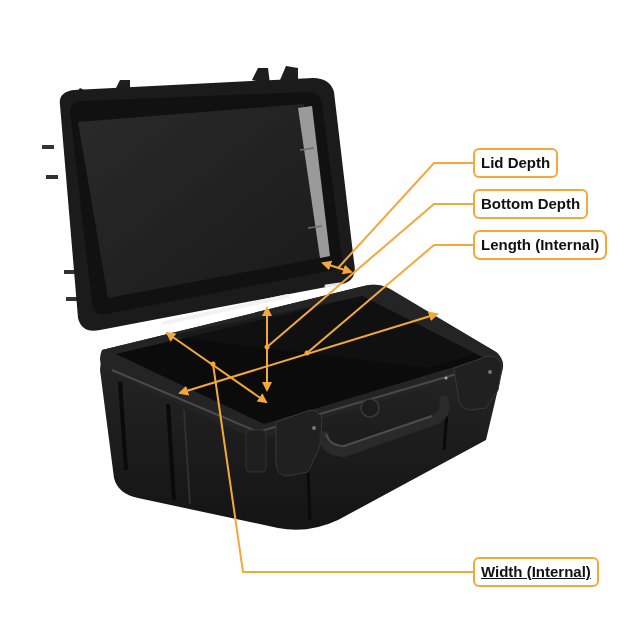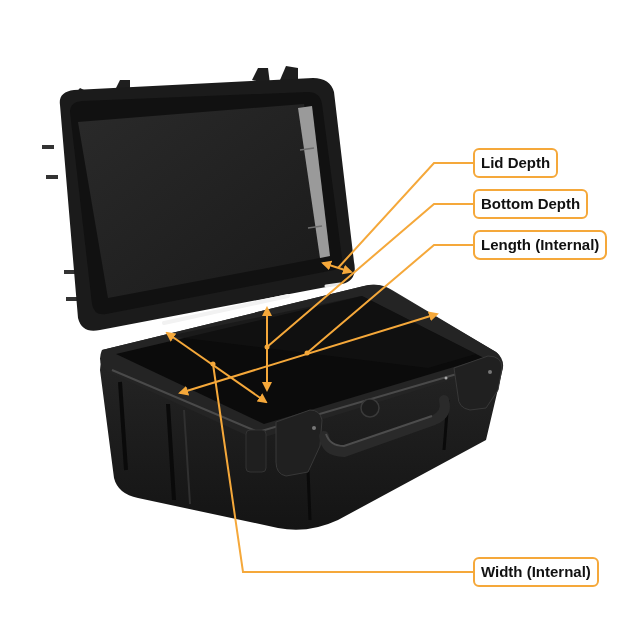--- a/index.html
+++ b/index.html
@@ -122,14 +122,14 @@
     <g fill="#f5a83a">
       <circle cx="259" cy="347" r="2.5"></circle>
       <circle cx="299" cy="353" r="2.5"></circle>
       <circle cx="205" cy="364" r="2.5"></circle>
     </g>
   </svg>
 
   <div class="label" style="left:465px; top:148px;">Lid Depth</div>
   <div class="label" style="left:465px; top:189px;text-align:right;">Bottom Depth</div>
   <div class="label" style="left:465px; top:230px;border-radius:7px;">Length (Internal)</div>
-  <div class="label" style="left:465px; top:557px;">Width (Internal)</div>
+  <div class="label" style="left:465px; top:557px;text-decoration:underline;">Width (Internal)</div>
 </div>
 
 </body></html>

